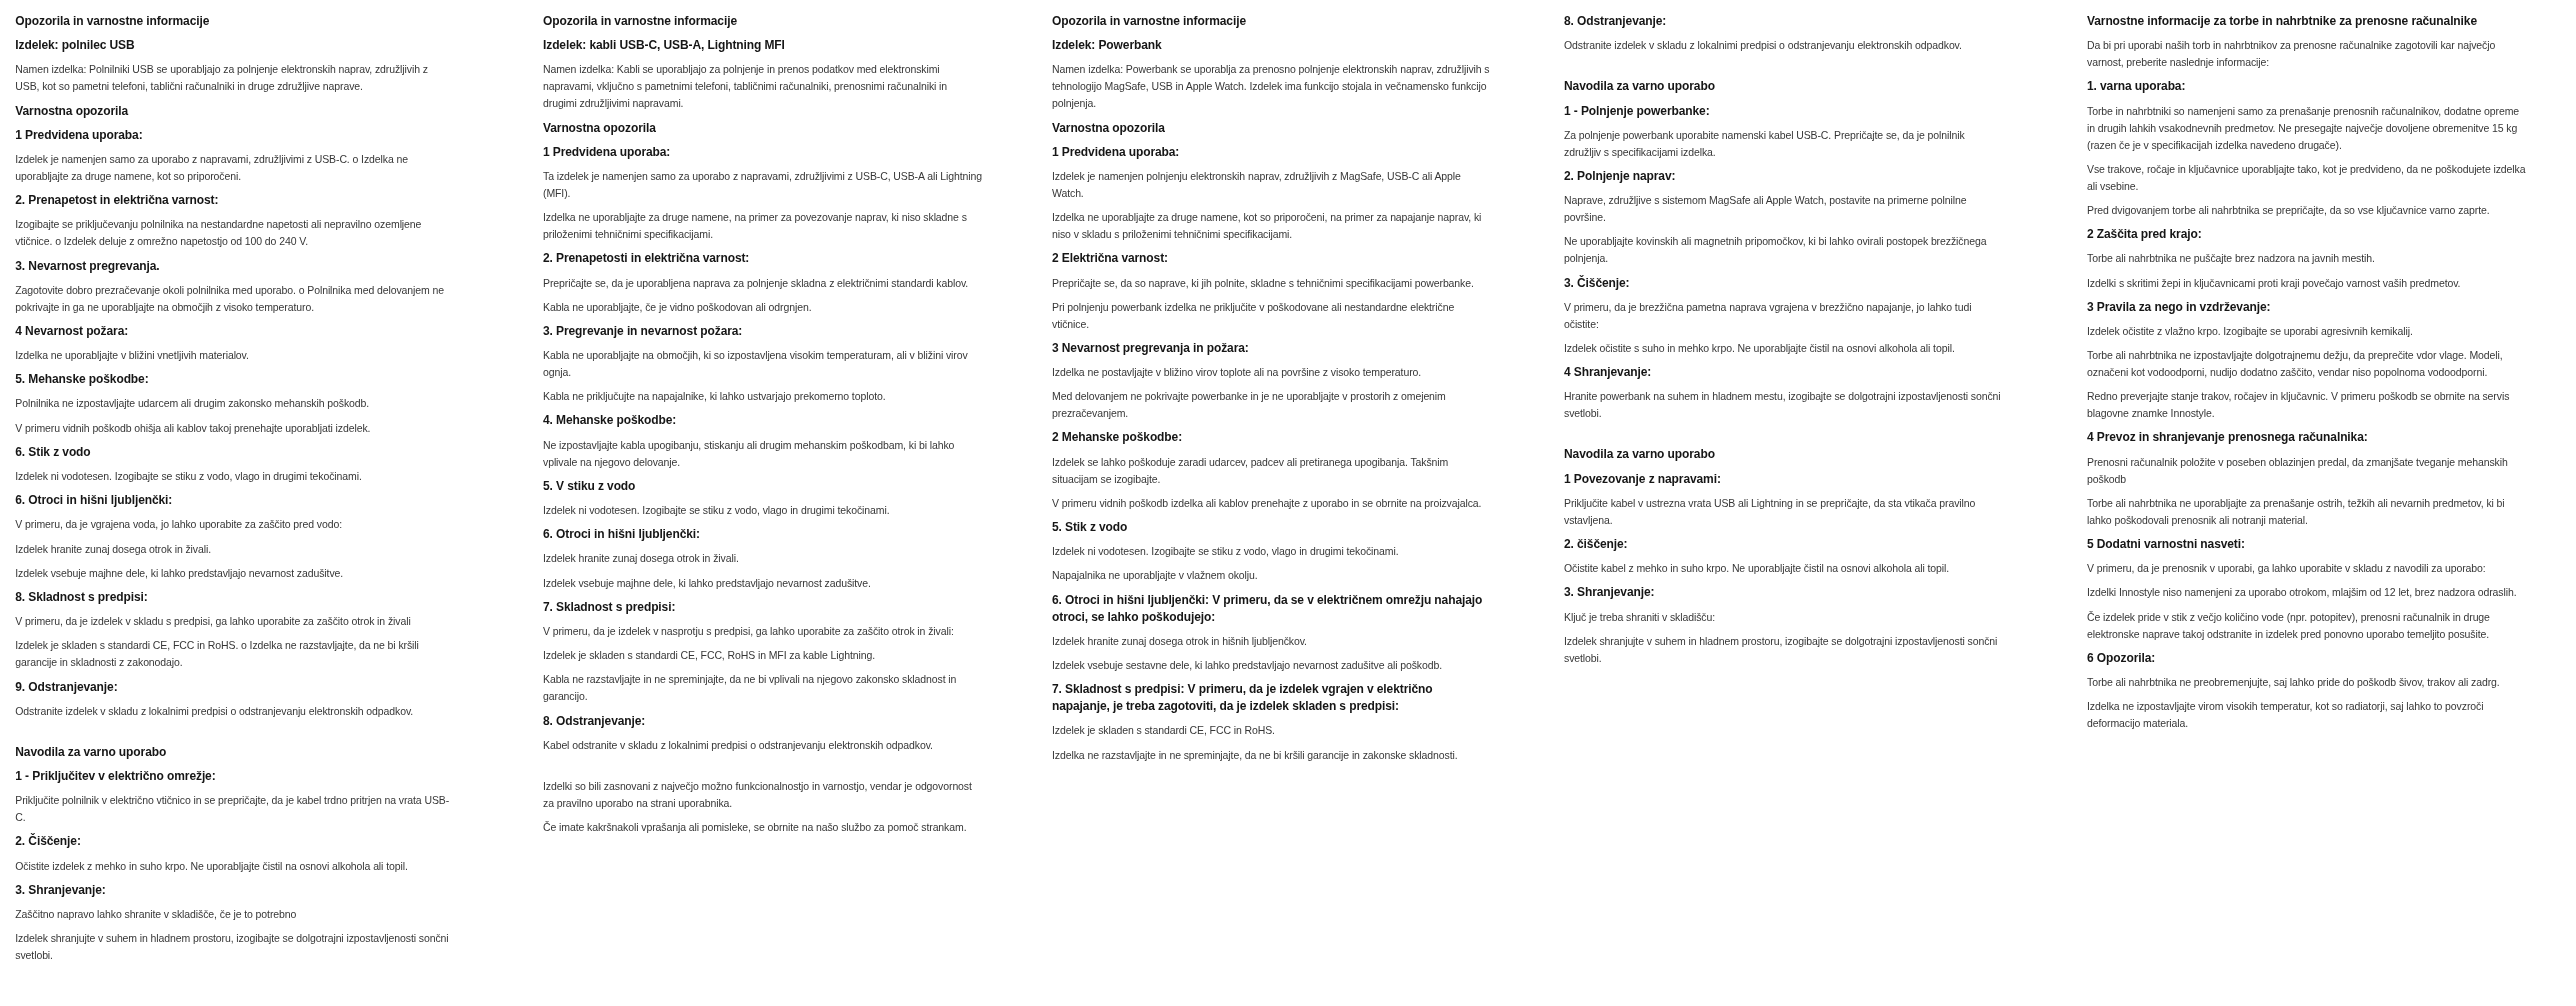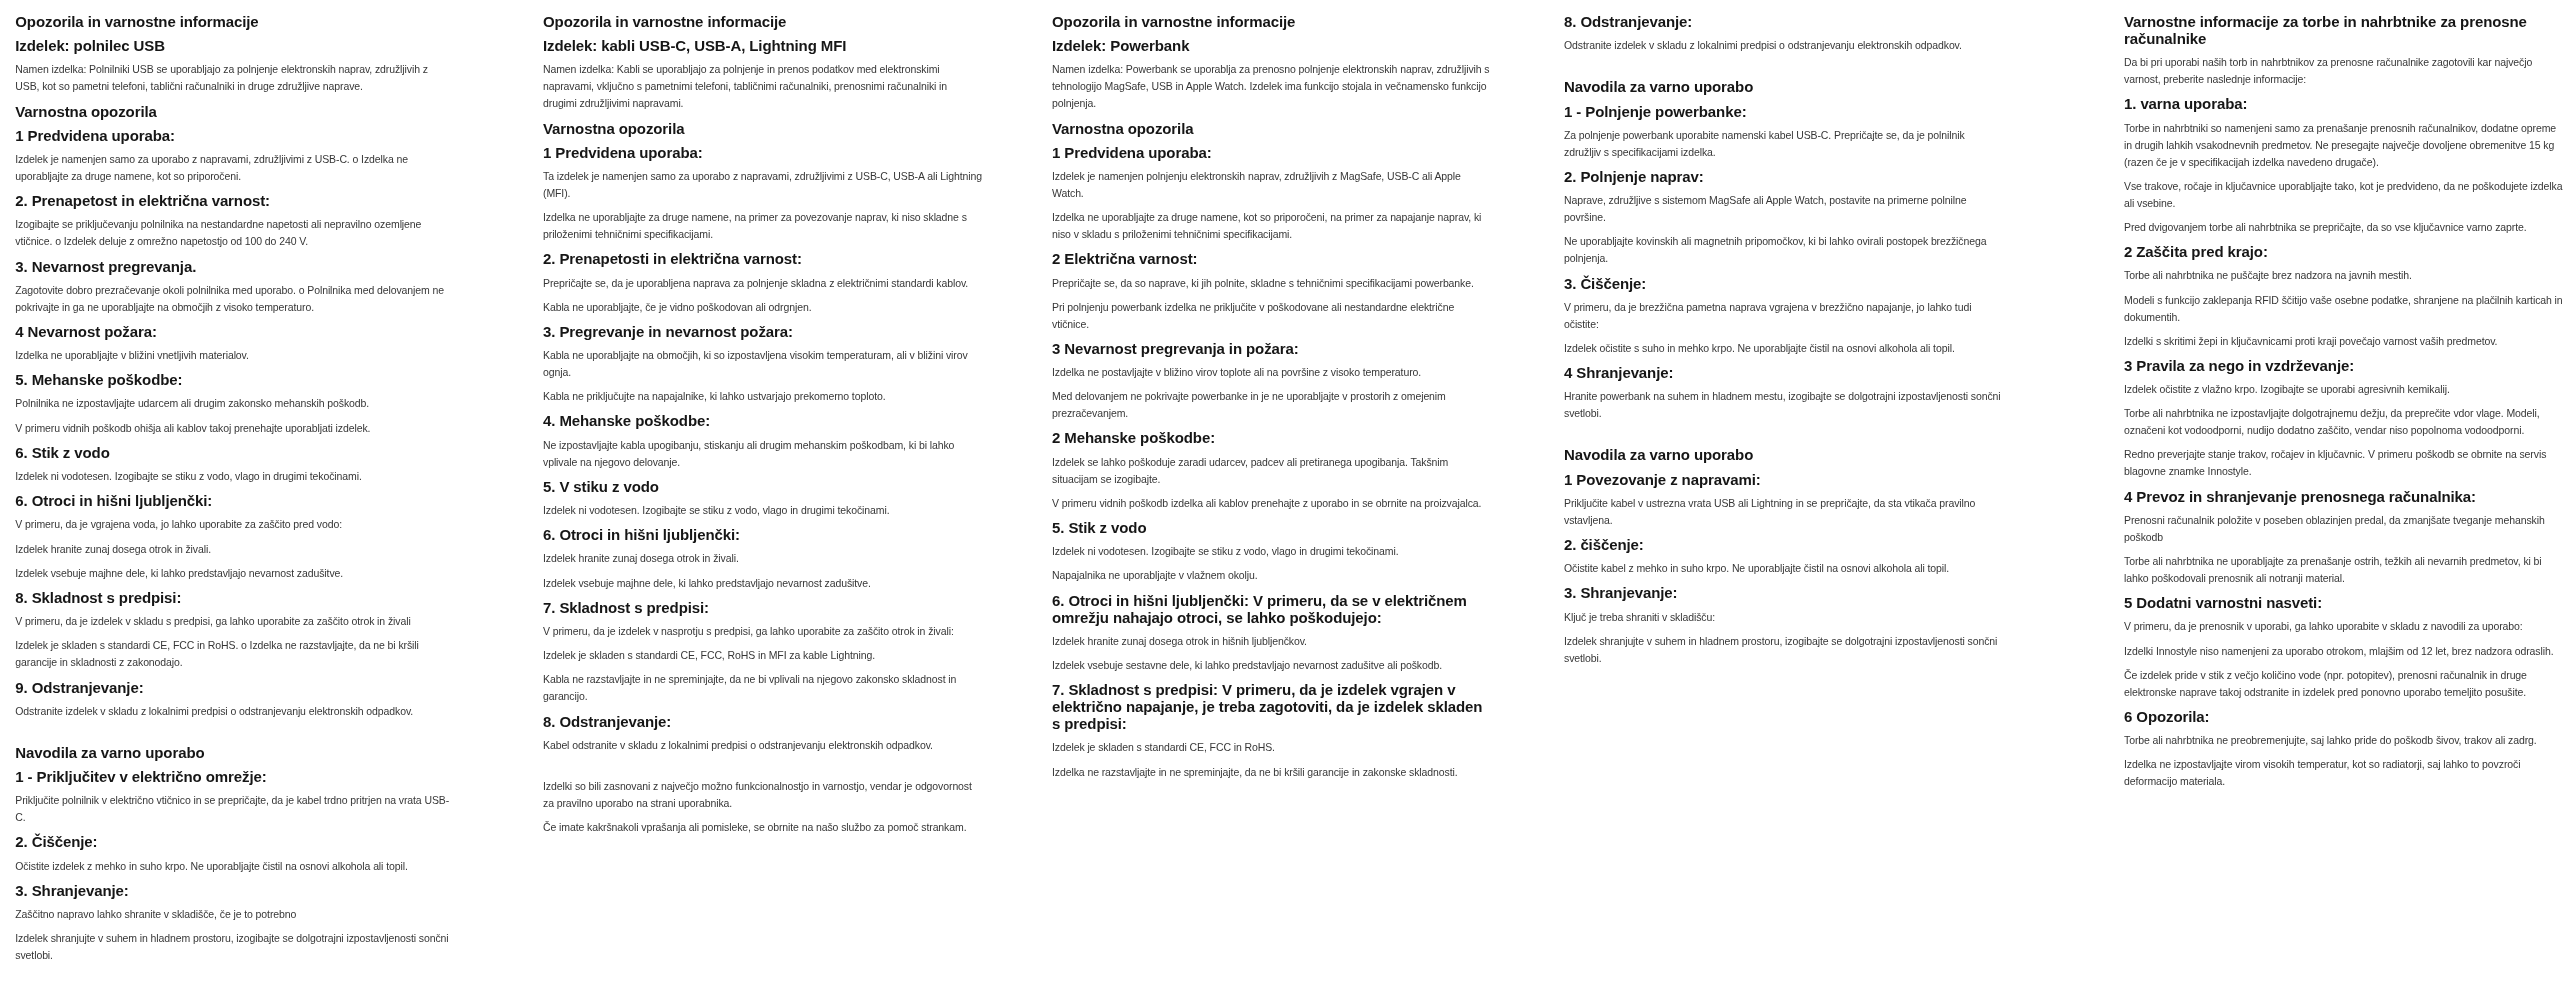--- a/index.html
+++ b/index.html
@@ -15,21 +15,21 @@
     position: absolute;
     inset: 0;
   }
   .col {
     position: absolute;
     top: 13px;
     width: 439px;
   }
   .col p { margin: 0 0 7.2px 0; }
   .h {
-    font-size: 15px;
+    font-size: 12px;
     line-height: 17px;
     font-weight: 700;
     color: #161616;
     letter-spacing: -0.1px;
   }
   .p {
     font-size: 10.5px;
     line-height: 17px;
     font-weight: 400;
     color: #373737;
@@ -154,30 +154,29 @@
       <div class="gap"></div>
       <p class="h">Navodila za varno uporabo</p>
       <p class="h">1 Povezovanje z napravami:</p>
       <p class="p">Priključite kabel v ustrezna vrata USB ali Lightning in se prepričajte, da sta vtikača pravilno vstavljena.</p>
       <p class="h">2. čiščenje:</p>
       <p class="p">Očistite kabel z mehko in suho krpo. Ne uporabljajte čistil na osnovi alkohola ali topil.</p>
       <p class="h">3. Shranjevanje:</p>
       <p class="p">Ključ je treba shraniti v skladišču:</p>
       <p class="p">Izdelek shranjujte v suhem in hladnem prostoru, izogibajte se dolgotrajni izpostavljenosti sončni svetlobi.</p>
     </div>
-    <div class="col" style="left: 2087px; margin-left: 37px;">
+    <div class="col" style="left: 2087px;">
       <p class="h">Varnostne informacije za torbe in nahrbtnike za prenosne računalnike</p>
       <p class="p">Da bi pri uporabi naših torb in nahrbtnikov za prenosne računalnike zagotovili kar največjo varnost, preberite naslednje informacije:</p>
       <p class="h">1. varna uporaba:</p>
       <p class="p">Torbe in nahrbtniki so namenjeni samo za prenašanje prenosnih računalnikov, dodatne opreme in drugih lahkih vsakodnevnih predmetov. Ne presegajte največje dovoljene obremenitve 15 kg (razen če je v specifikacijah izdelka navedeno drugače).</p>
       <p class="p">Vse trakove, ročaje in ključavnice uporabljajte tako, kot je predvideno, da ne poškodujete izdelka ali vsebine.</p>
       <p class="p">Pred dvigovanjem torbe ali nahrbtnika se prepričajte, da so vse ključavnice varno zaprte.</p>
       <p class="h">2 Zaščita pred krajo:</p>
       <p class="p">Torbe ali nahrbtnika ne puščajte brez nadzora na javnih mestih.</p>
-      <p class="p">Modeli s funkcijo zaklepanja RFID ščitijo vaše osebne podatke, shranjene na plačilnih karticah in dokumentih.</p>
       <p class="p">Izdelki s skritimi žepi in ključavnicami proti kraji povečajo varnost vaših predmetov.</p>
       <p class="h">3 Pravila za nego in vzdrževanje:</p>
       <p class="p">Izdelek očistite z vlažno krpo. Izogibajte se uporabi agresivnih kemikalij.</p>
       <p class="p">Torbe ali nahrbtnika ne izpostavljajte dolgotrajnemu dežju, da preprečite vdor vlage. Modeli, označeni kot vodoodporni, nudijo dodatno zaščito, vendar niso popolnoma vodoodporni.</p>
       <p class="p">Redno preverjajte stanje trakov, ročajev in ključavnic. V primeru poškodb se obrnite na servis blagovne znamke Innostyle.</p>
       <p class="h">4 Prevoz in shranjevanje prenosnega računalnika:</p>
       <p class="p">Prenosni računalnik položite v poseben oblazinjen predal, da zmanjšate tveganje mehanskih poškodb</p>
       <p class="p">Torbe ali nahrbtnika ne uporabljajte za prenašanje ostrih, težkih ali nevarnih predmetov, ki bi lahko poškodovali prenosnik ali notranji material.</p>
       <p class="h">5 Dodatni varnostni nasveti:</p>
       <p class="p">V primeru, da je prenosnik v uporabi, ga lahko uporabite v skladu z navodili za uporabo:</p>

